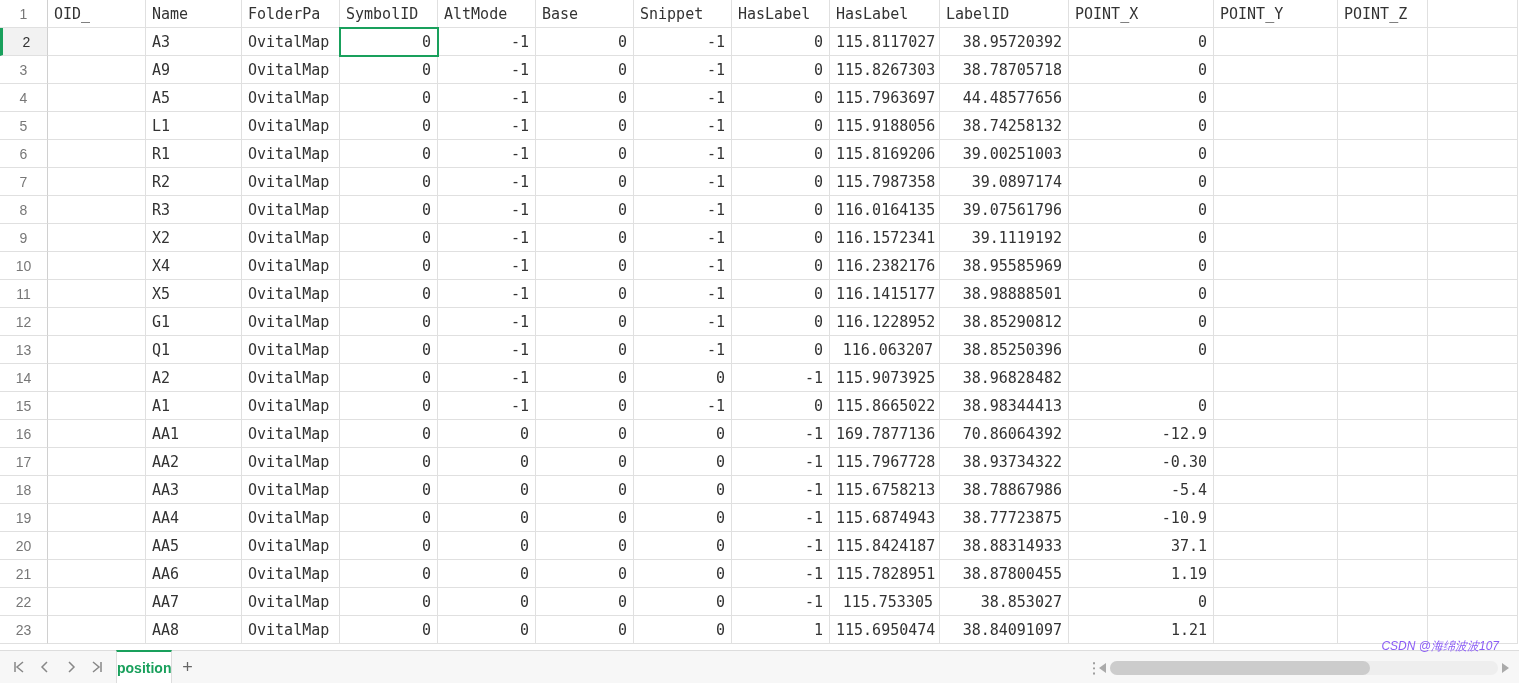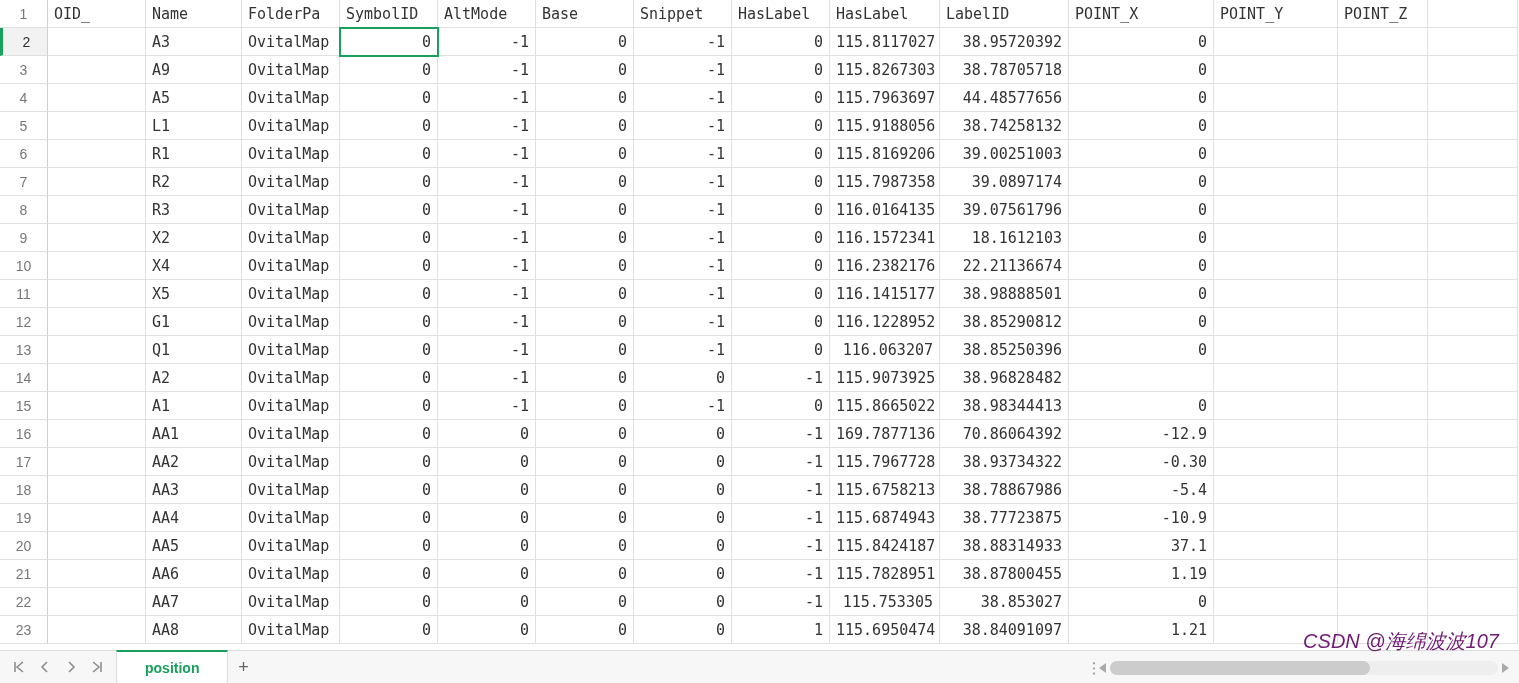--- a/index.html
+++ b/index.html
@@ -72,21 +72,21 @@
     width: 22px;
     height: 22px;
     display: flex;
     align-items: center;
     justify-content: center;
     color: #888;
     cursor: pointer;
     font-size: 14px;
   }
   .sheet-tab {
-    padding: 0 28px;
+    padding: 0 0;
     display: flex;
     align-items: center;
     background: #fff;
     color: #19a05c;
     font-weight: bold;
     border-top: 2px solid #19a05c;
     border-right: 1px solid #ddd;
     border-left: 1px solid #ddd;
     font-size: 14px;
     margin-top: -1px;
@@ -135,23 +135,23 @@
     top: 0;
     height: 14px;
     width: 260px;
     background: #ccc;
     border-radius: 7px;
   }
   .watermark {
     position: absolute;
     right: 20px;
     bottom: 28px;
-    color: #701a75;
+    color: #8b5cf6;
     font-family: "Microsoft YaHei", sans-serif;
-    font-size: 20px;
+    font-size: 12px;
     font-style: italic;
     pointer-events: none;
   }
   .grid-wrap {
     height: 650px;
     overflow: hidden;
   }
 </style>
 </head>
 <body>
@@ -281,36 +281,36 @@
       <div class="cell row-header">9</div>
       <div class="cell txt"></div>
       <div class="cell txt">X2</div>
       <div class="cell txt">OvitalMap</div>
       <div class="cell num">0</div>
       <div class="cell num">-1</div>
       <div class="cell num">0</div>
       <div class="cell num">-1</div>
       <div class="cell num">0</div>
       <div class="cell num">116.1572341</div>
-      <div class="cell num">18.1612103</div>
+      <div class="cell num">39.1119192</div>
       <div class="cell num">0</div>
       <div class="cell num"></div>
       <div class="cell num"></div>
       <div class="cell"></div>
       <div class="cell row-header">10</div>
       <div class="cell txt"></div>
       <div class="cell txt">X4</div>
       <div class="cell txt">OvitalMap</div>
       <div class="cell num">0</div>
       <div class="cell num">-1</div>
       <div class="cell num">0</div>
       <div class="cell num">-1</div>
       <div class="cell num">0</div>
       <div class="cell num">116.2382176</div>
-      <div class="cell num">22.21136674</div>
+      <div class="cell num">38.95585969</div>
       <div class="cell num">0</div>
       <div class="cell num"></div>
       <div class="cell num"></div>
       <div class="cell"></div>
       <div class="cell row-header">11</div>
       <div class="cell txt"></div>
       <div class="cell txt">X5</div>
       <div class="cell txt">OvitalMap</div>
       <div class="cell num">0</div>
       <div class="cell num">-1</div>

